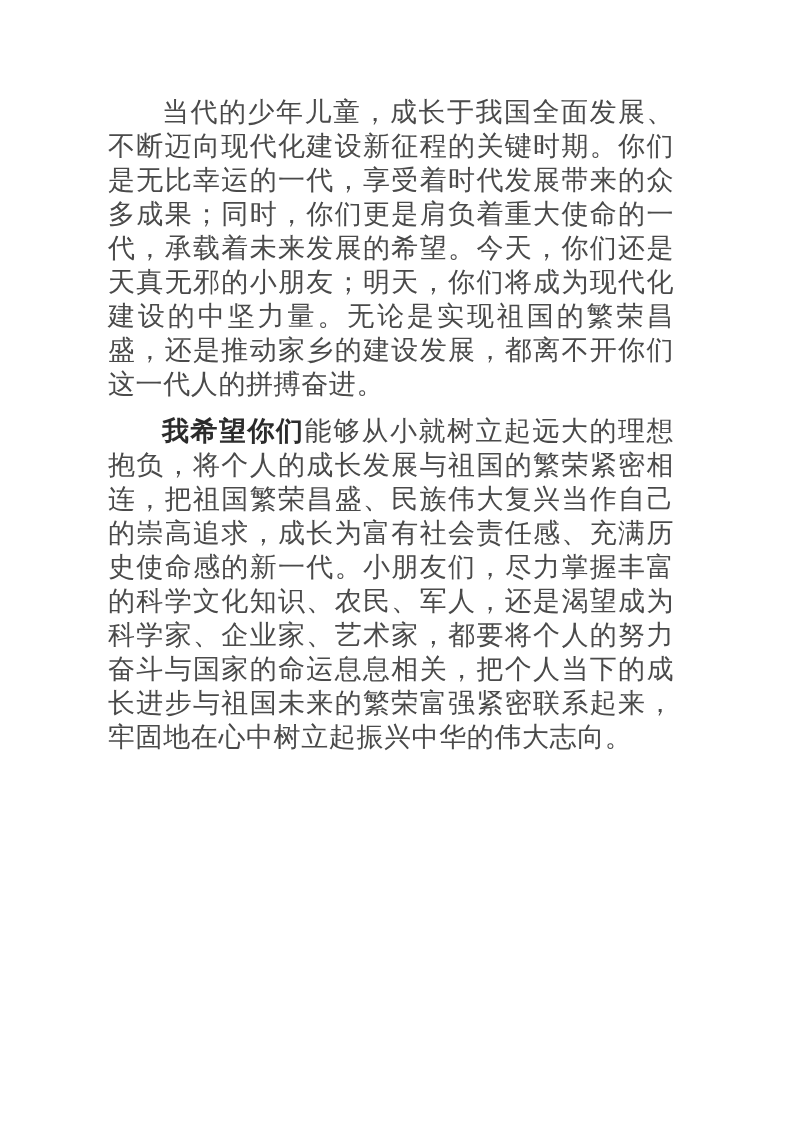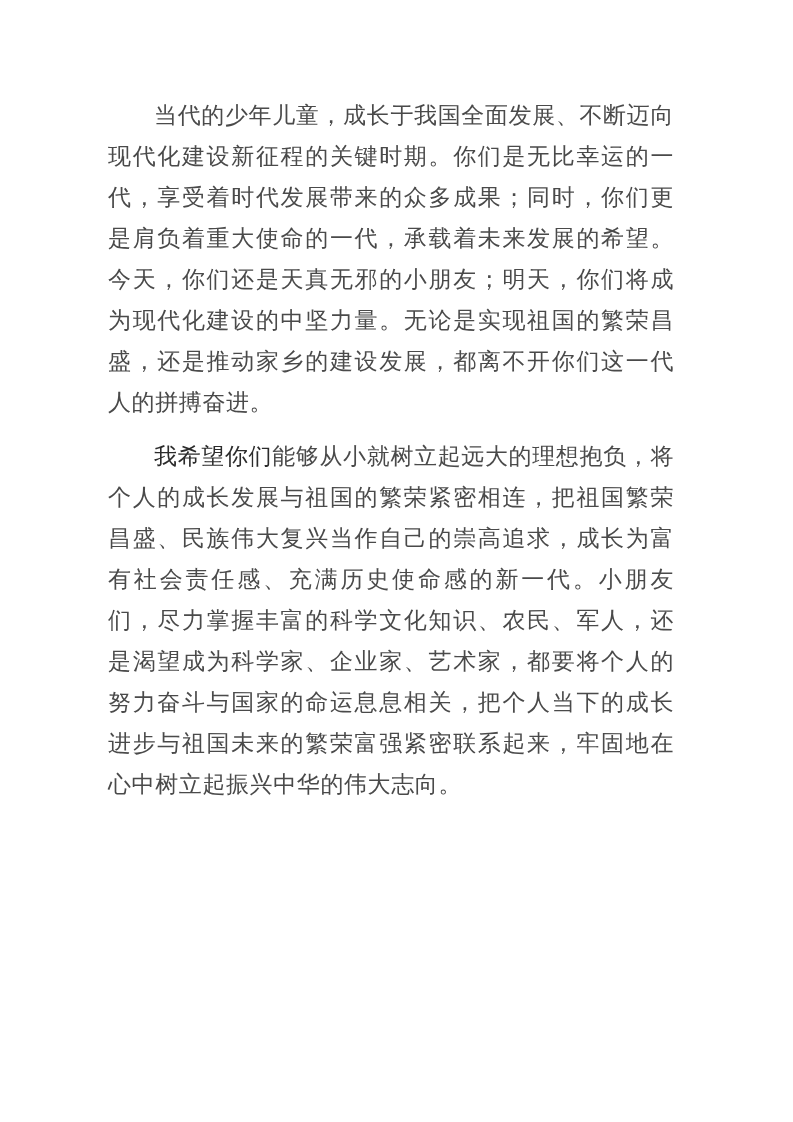--- a/index.html
+++ b/index.html
@@ -18,30 +18,30 @@
     font-family: "DejaVu Sans", sans-serif;
   }
   .content {
     position: absolute;
     left: 108px;
     top: 95px;
     width: 566px;
   }
   .para {
     margin: 0 0 13px 0;
-    font-size: 23px;
-    line-height: 41px;
+    font-size: 27px;
+    line-height: 34px;
     letter-spacing: 0.6px;
     color: #4a4a4a;
     text-align: justify;
     text-indent: 2em;
     font-weight: 400;
   }
   .run-bold {
-    font-weight: 400;
+    font-weight: 700;
     color: #2b2b2b;
   }
   .run-normal {
     font-weight: 400;
   }
 </style>
 </head>
 <body>
 
 <div class="page">

